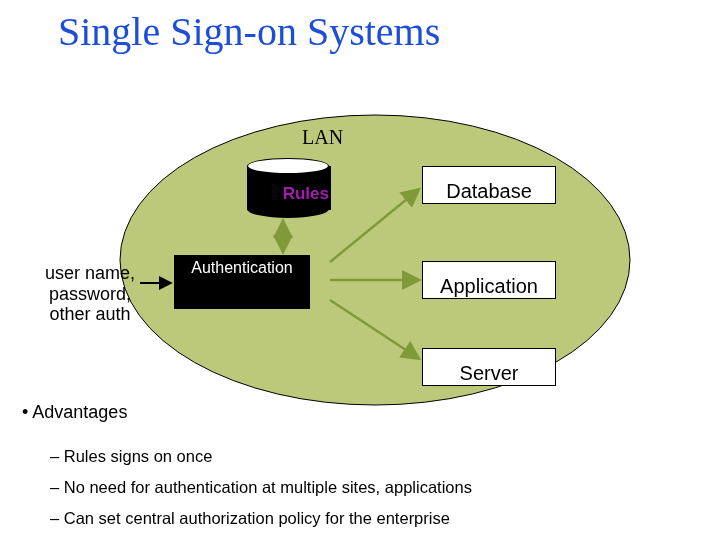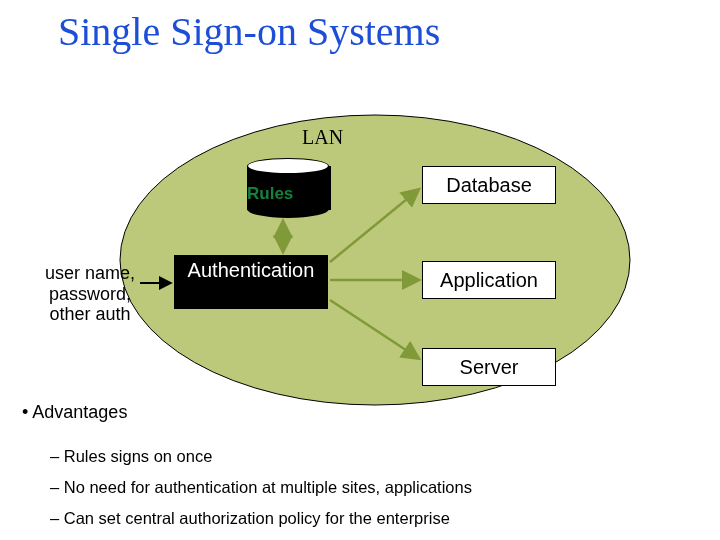--- a/index.html
+++ b/index.html
@@ -71,47 +71,47 @@
     position: absolute;
     left: 1px; top: 1px;
     width: 80px; height: 14px;
     background: #fff;
     border-radius: 50%;
   }
   .cyl .label {
     position: absolute;
     top: 26px; left: 0;
     width: 82px;
-    text-align: left;
-    color: #15803d;
+    text-align: right;
+    color: #a21caf;
     font-weight: bold;
     font-size: 17px;
   }
   .auth-box {
     position: absolute;
     left: 174px;
     top: 255px;
-    width: 154px;
+    width: 136px;
     height: 54px;
     background: #000;
     color: #fff;
-    font-size: 20px;
+    font-size: 16px;
     text-align: center;
     line-height: 1.1;
     padding-top: 4px;
     box-sizing: border-box;
   }
   .white-box {
     position: absolute;
     background: #fff;
     border: 1px solid #000;
     font-size: 20px;
     text-align: center;
     display: flex;
-    align-items: center;
+    align-items: flex-end;
     justify-content: center;
     box-sizing: border-box;
   }
   .db-box  { left: 422px; top: 166px; width: 134px; height: 38px; }
   .app-box { left: 422px; top: 261px; width: 134px; height: 38px; }
   .srv-box { left: 422px; top: 348px; width: 134px; height: 38px; }
 
   .inputs-label {
     position: absolute;
     left: 30px;

